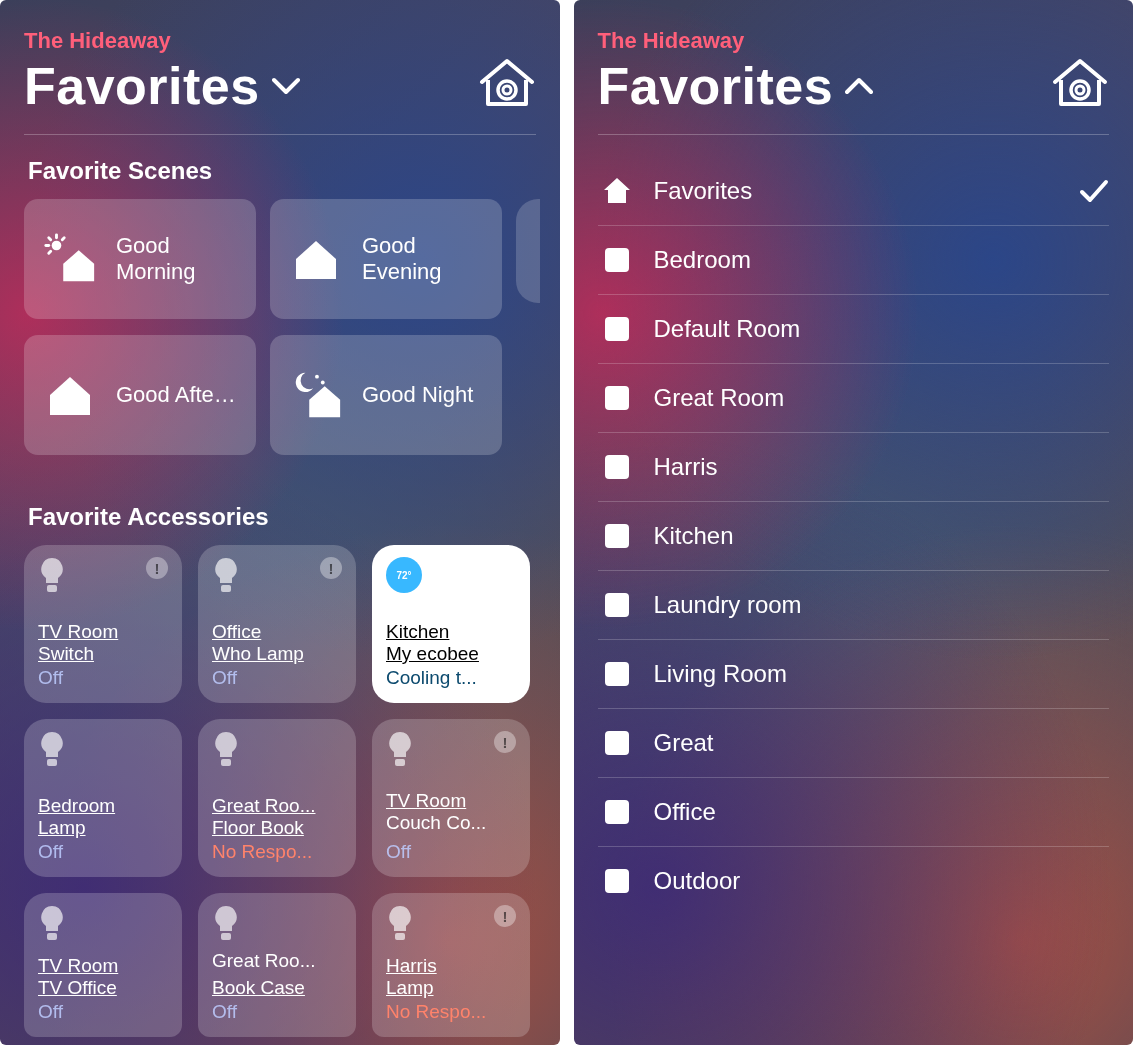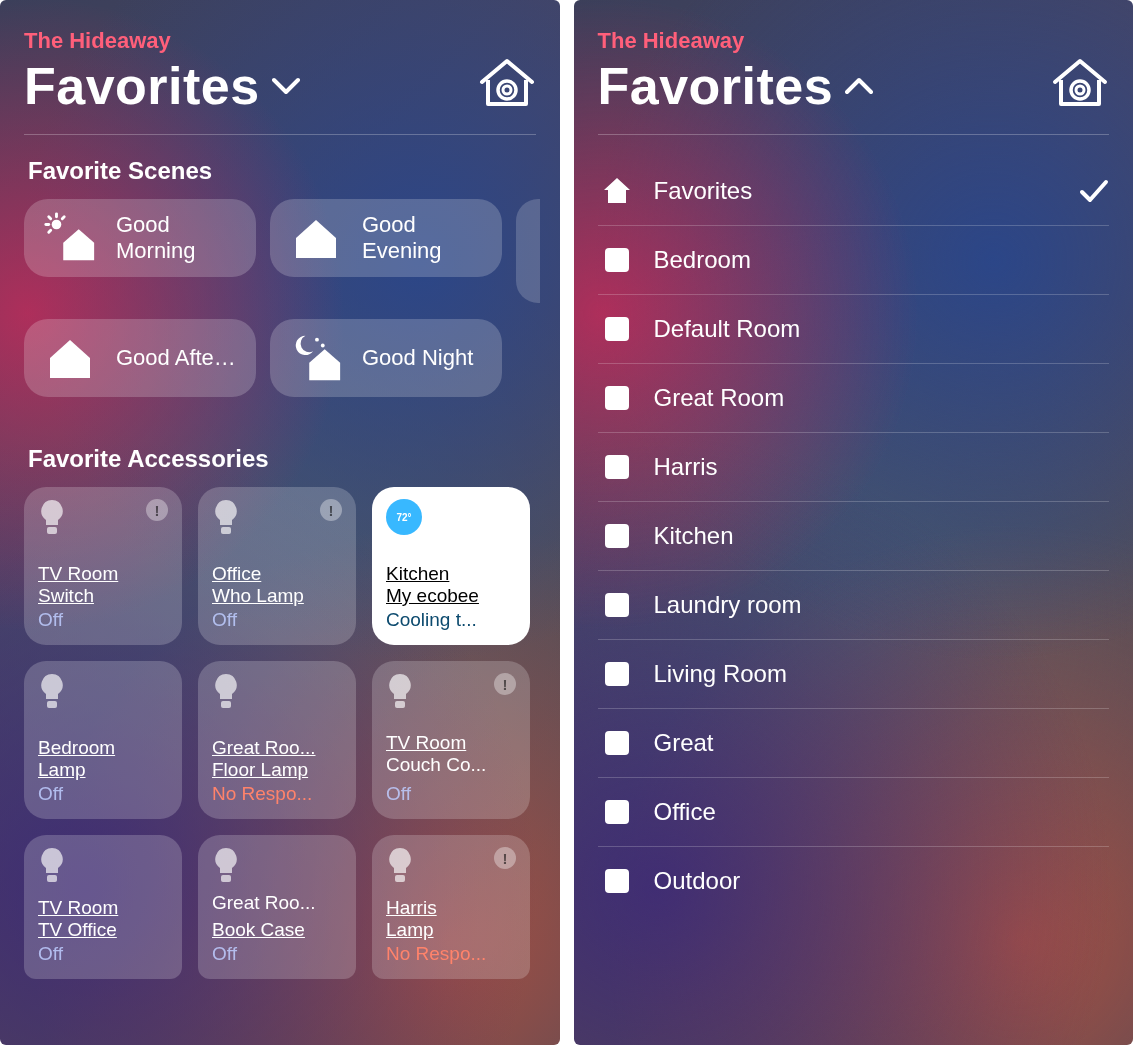--- a/index.html
+++ b/index.html
@@ -57,23 +57,23 @@
     margin-bottom: 14px;
     padding-left: 4px;
   }
 
   
   .scenes {
     display: flex; flex-direction: column; gap: 16px; margin-bottom: 48px;
   }
   .scene-row { display: flex; gap: 14px; }
   .scene {
-    width: 232px; height: 78px;
+    width: 232px; height: 120px;
     background: rgba(255,255,255,.2);
-    border-radius: 24px;
+    border-radius: 14px;
     display: flex; align-items:center;
     padding: 0 16px 0 18px;
     gap: 18px;
   }
   .scene .ic { width: 56px; display:flex; justify-content:center; }
   .scene .ic svg { display:block; }
   .scene .lbl { font-size: 22px; line-height: 26px; max-width: 120px; word-break: break-word; }
   .scene-peek {
     width: 24px; height: 104px;
     background: rgba(255,255,255,.18);
@@ -268,21 +268,21 @@
       </div>
       <div class="tile">
         <div class="top">
             <span class="bulb">
               <svg width="28" height="38" viewBox="0 0 28 38">
                 <path fill="#fff" d="M14 1a11 11 0 0 0-6 20v5h12v-5a11 11 0 0 0-6-20z"></path>
                 <rect fill="#fff" x="9" y="28" width="10" height="7" rx="2"></rect>
               </svg>
             </span>
           </div>
-        <div class="nm truncate" style="max-width:130px"><span>Great Roo...</span><br><span>Floor Lamp</span></div>
+        <div class="nm truncate" style="max-width:130px"><span>Great Roo...</span><br><span>Floor Book</span></div>
         <div class="st st-nr truncate">No Respo...</div>
       </div>
       <div class="tile">
         <div class="top">
             <span class="bulb">
               <svg width="28" height="38" viewBox="0 0 28 38">
                 <path fill="#fff" d="M14 1a11 11 0 0 0-6 20v5h12v-5a11 11 0 0 0-6-20z"></path>
                 <rect fill="#fff" x="9" y="28" width="10" height="7" rx="2"></rect>
               </svg>
             </span>

